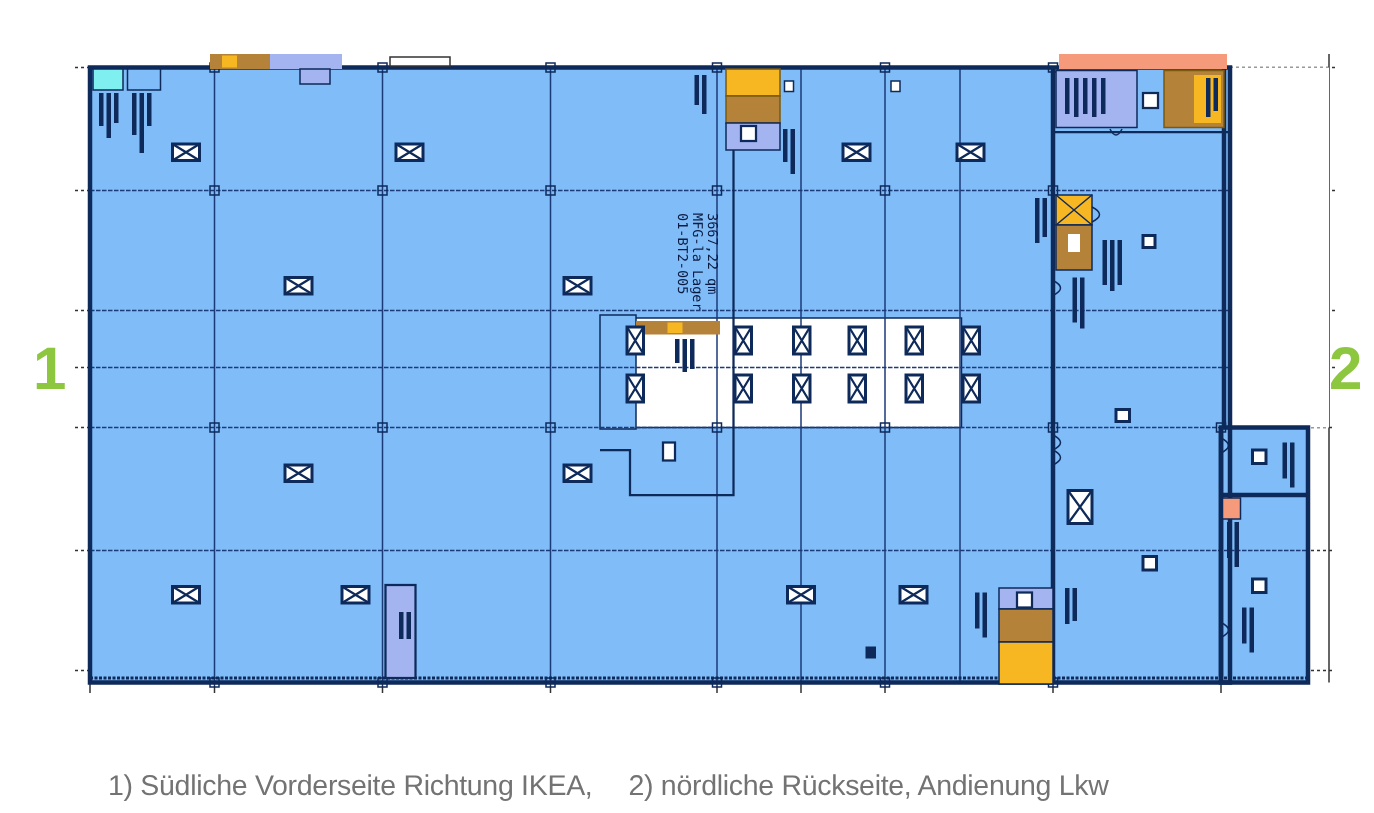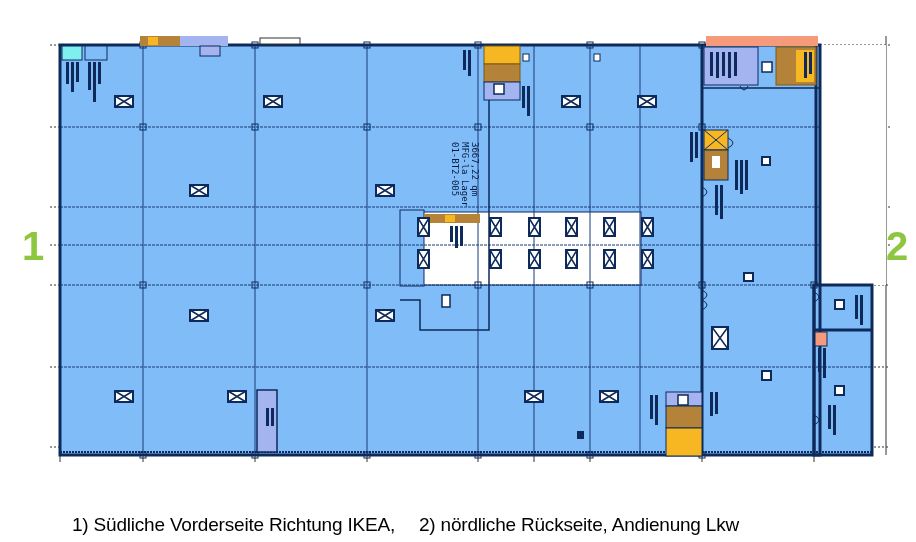--- a/index.html
+++ b/index.html
@@ -1,21 +1,21 @@
 <!DOCTYPE html>
 <html><head>
   <meta charset="utf-8">
   <style>
     html, body { margin: 0; padding: 0; background: #ffffff; }
     body { width: 916px; height: 542px; position: relative; overflow: hidden; font-family: "Liberation Sans", sans-serif; }
     .plan { position: absolute; left: 0; top: 0; width: 916px; height: 470px; }
     .side-label { position: absolute; font-family: "Liberation Sans", sans-serif; font-weight: bold; font-size: 40px; color: #8dc63f; line-height: 1; }
     #label-1 { left: 22px; top: 226px; }
     #label-2 { left: 886px; top: 226px; }
-    .caption { position: absolute; left: 72px; top: 514px; font-size: 19px; color: #000000; white-space: nowrap; letter-spacing: -0.2px; }
+    .caption { position: absolute; left: 72px; top: 514px; font-size: 19px; color: #737373; white-space: nowrap; letter-spacing: -0.2px; }
     .caption span.gap { display: inline-block; width: 24px; }
     .room-text { font-family: "DejaVu Sans Mono", monospace; font-size: 9px; fill: #0b1a40; }
   </style>
 </head>
 <body>
 
 <svg class="plan" viewBox="0 0 916 470" width="916" height="470" xmlns="http://www.w3.org/2000/svg">
 
   <g stroke="#333" stroke-width="1" stroke-dasharray="2,2">
     <line x1="820" y1="45" x2="890" y2="45"></line>

